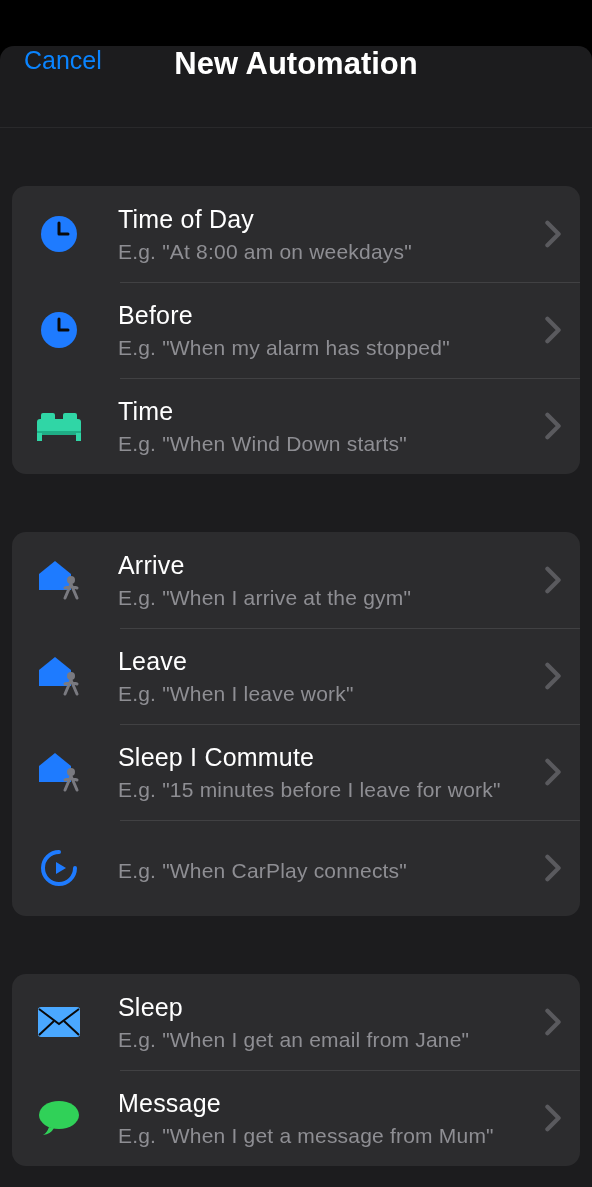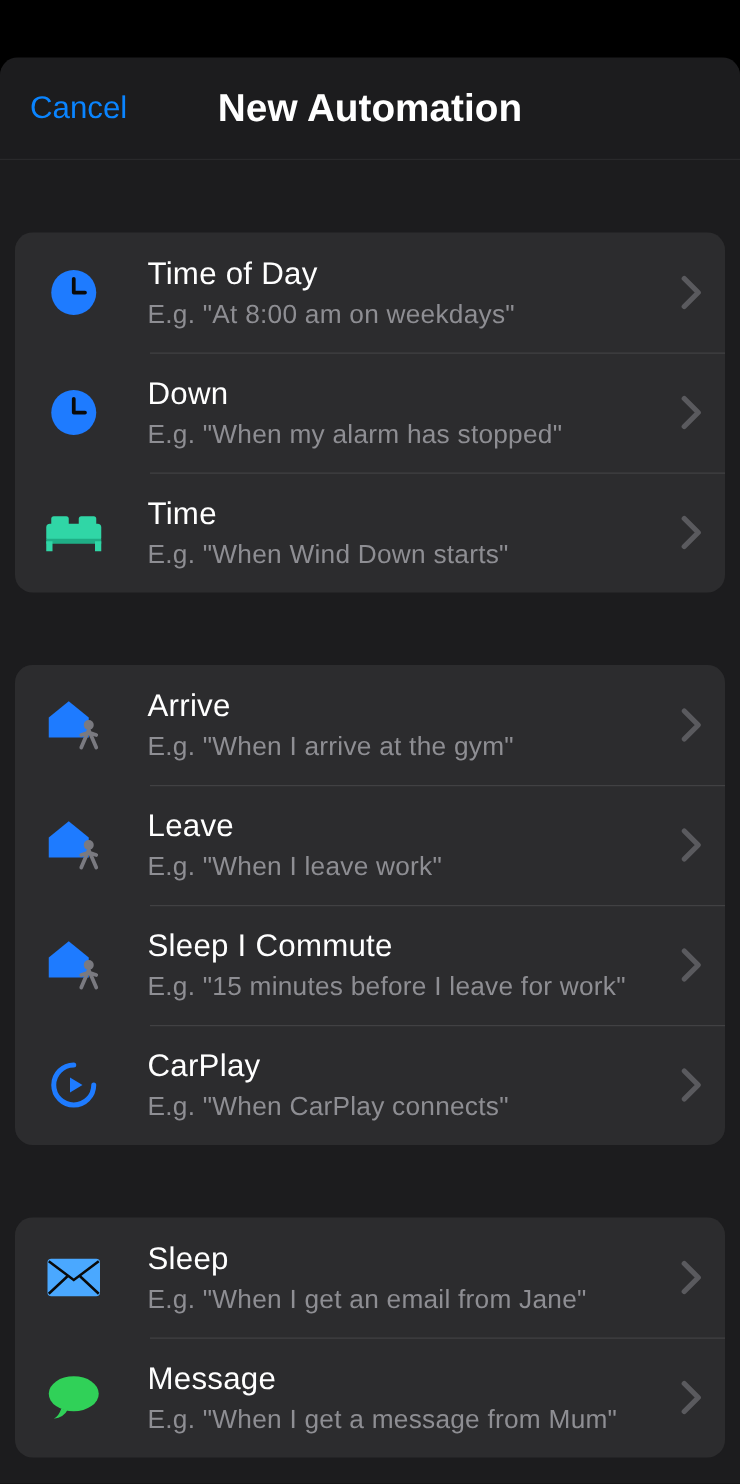--- a/index.html
+++ b/index.html
@@ -10,21 +10,20 @@
     left: 0;
     right: 0;
     bottom: 0;
     background: #1c1c1e;
     border-top-left-radius: 14px;
     border-top-right-radius: 14px;
   }
   .navbar {
     height: 82px;
     display: flex;
-    align-items: center;
     position: relative;
     border-bottom: 1px solid rgba(255,255,255,0.06);
   }
   .cancel {
     position: absolute;
     left: 24px;
     color: #0a84ff;
     font-size: 25px;
     font-weight: 400;
   }
@@ -111,21 +110,21 @@
       </div>
 
       <div class="row">
         <div class="icon-wrap">
           <svg width="40" height="40" viewBox="0 0 40 40">
             <circle cx="20" cy="20" r="18" fill="#1e7bff"></circle>
             <path d="M20 9 V20 H29" stroke="#0a0a0a" stroke-width="3" fill="none" stroke-linecap="round" stroke-linejoin="round"></path>
           </svg>
         </div>
         <div class="labels">
-          <div class="row-title">Down</div>
+          <div class="row-title">Before</div>
           <div class="row-sub">E.g. "When my alarm has stopped"</div>
         </div>
         <svg class="chevron" viewBox="0 0 12 20">
             <path d="M2 2 L10 10 L2 18" stroke="currentColor" stroke-width="3" fill="none" stroke-linecap="round" stroke-linejoin="round"></path>
           </svg>
       </div>
 
       <div class="row">
         <div class="icon-wrap">
           <svg width="48" height="34" viewBox="0 0 48 34">
@@ -202,21 +201,20 @@
       </div>
 
       <div class="row">
         <div class="icon-wrap">
           <svg width="40" height="40" viewBox="0 0 40 40">
             <path d="M20 4 A16 16 0 1 0 36 20" stroke="#1e7bff" stroke-width="4" fill="none" stroke-linecap="round"></path>
             <path d="M17 14 L27 20 L17 26 Z" fill="#1e7bff"></path>
           </svg>
         </div>
         <div class="labels">
-          <div class="row-title">CarPlay</div>
           <div class="row-sub">E.g. "When CarPlay connects"</div>
         </div>
         <svg class="chevron" viewBox="0 0 12 20">
             <path d="M2 2 L10 10 L2 18" stroke="currentColor" stroke-width="3" fill="none" stroke-linecap="round" stroke-linejoin="round"></path>
           </svg>
       </div>
 
     </div>
 
     <div class="group">

